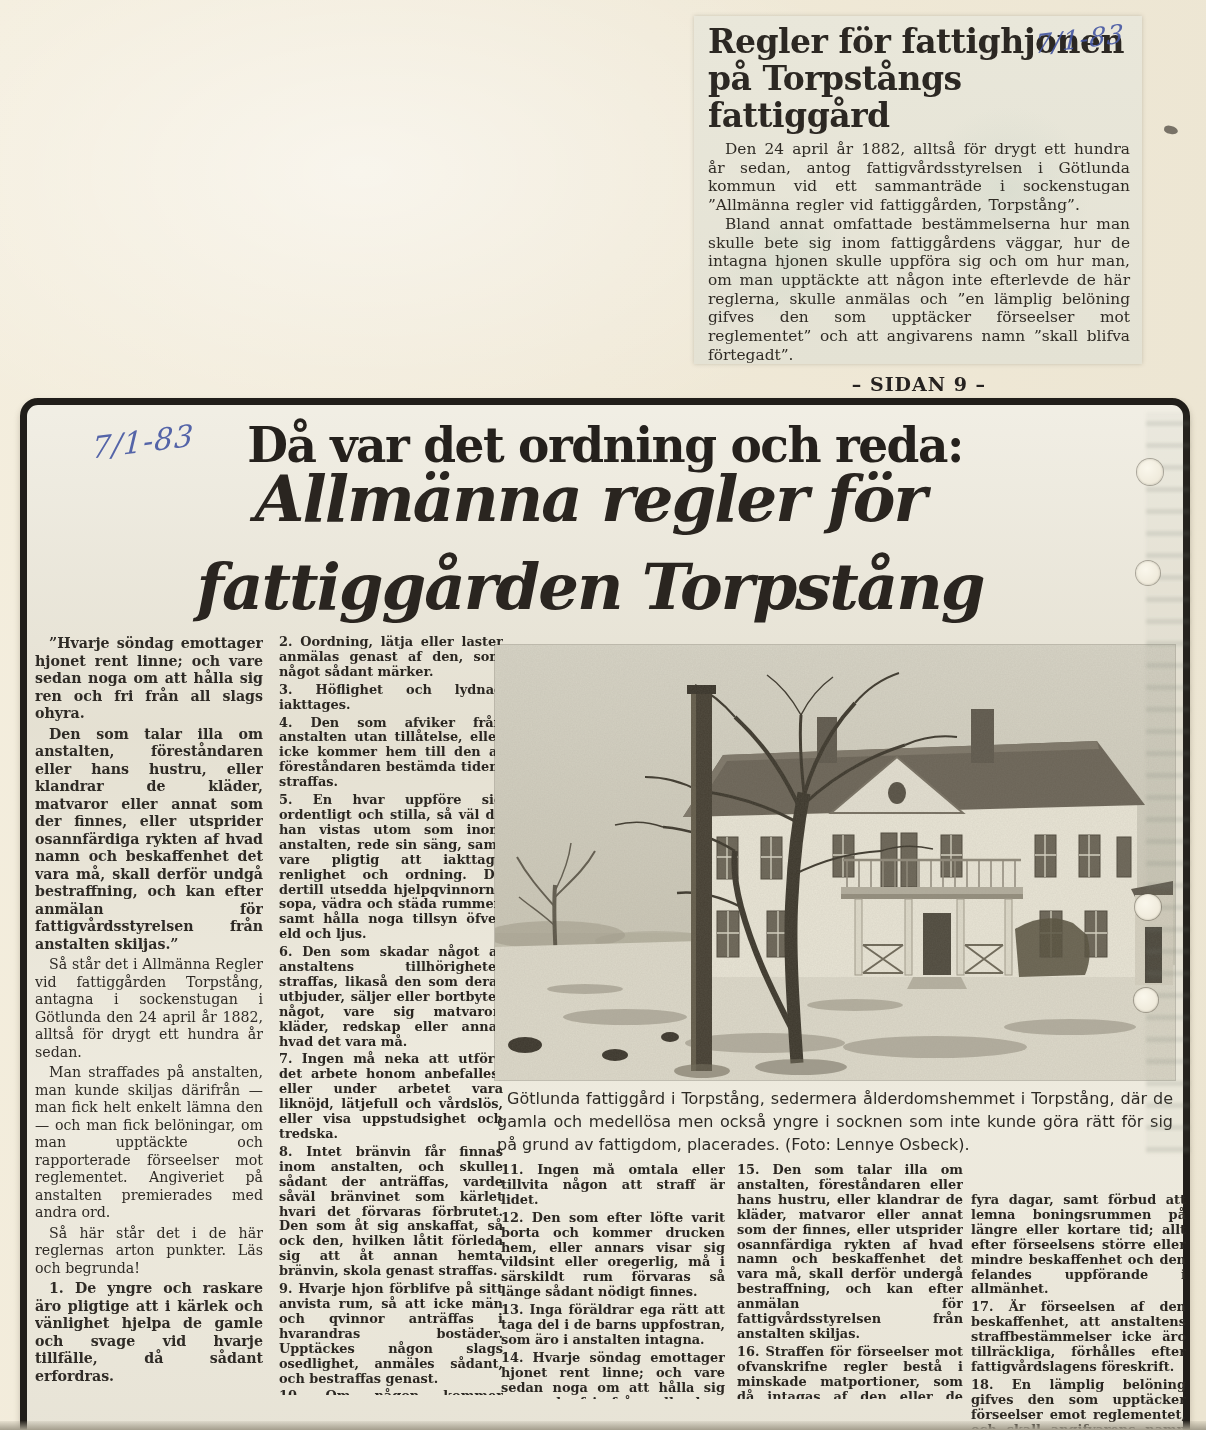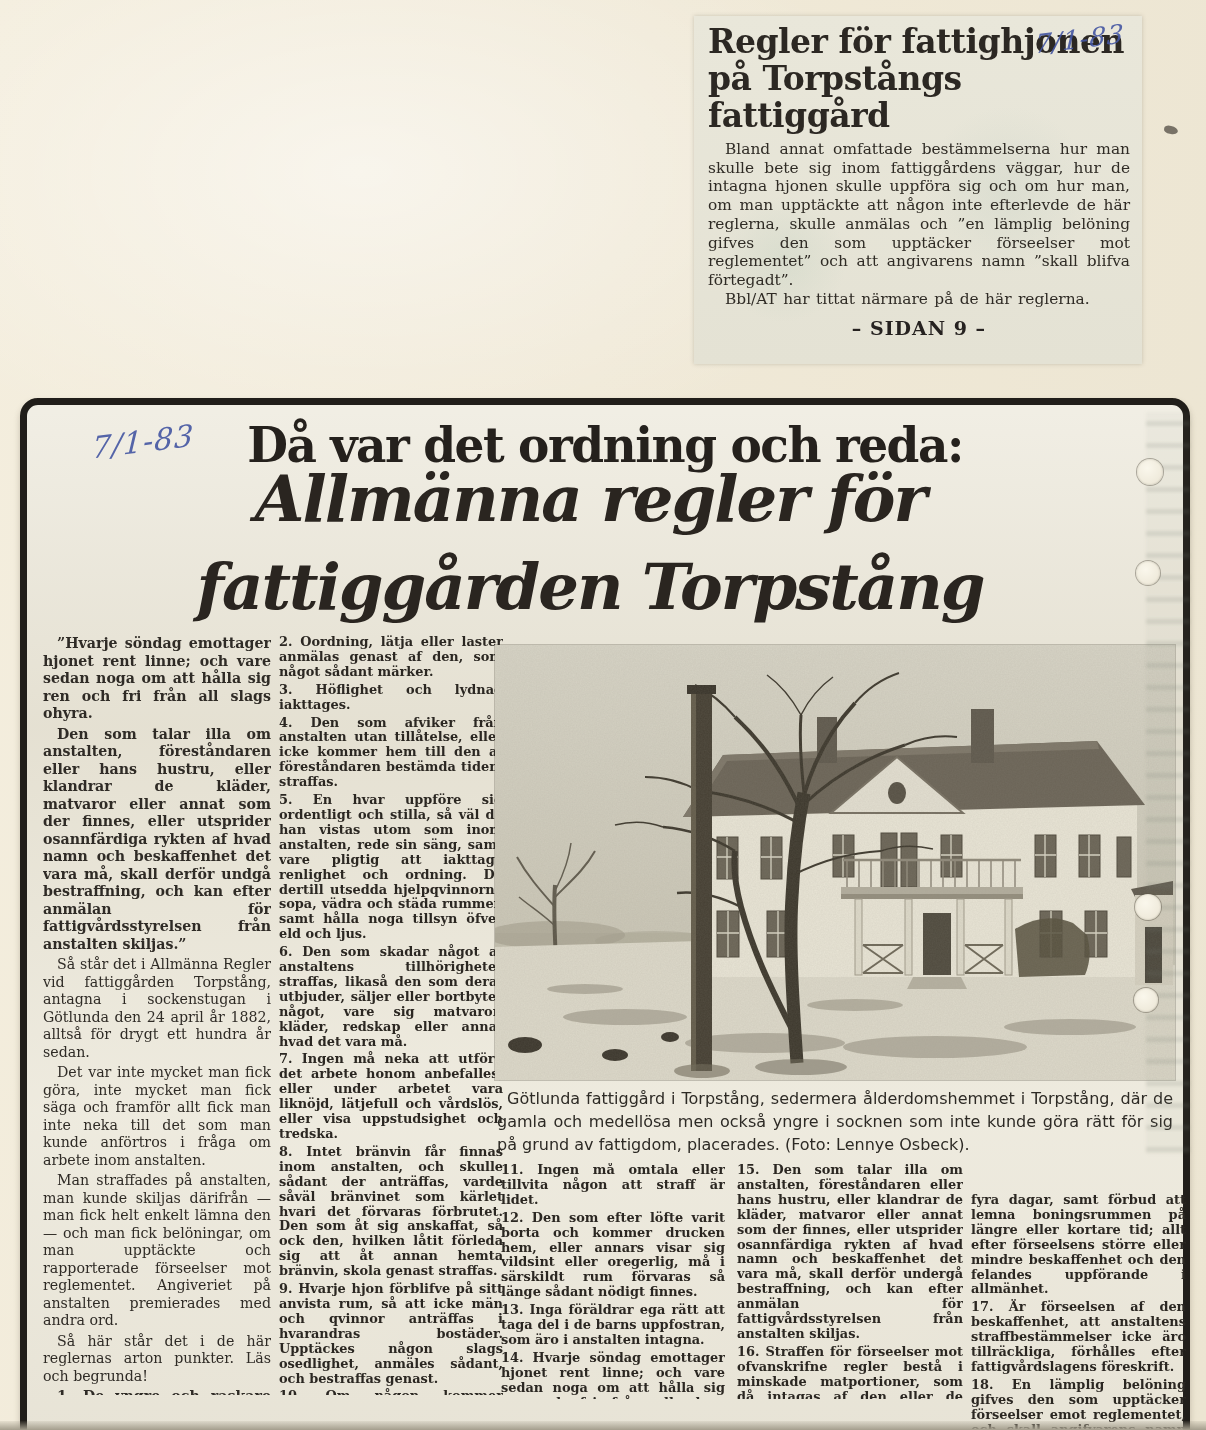--- a/index.html
+++ b/index.html
@@ -59,21 +59,21 @@
   .headline{position:absolute;left:0;right:30px;text-align:center;font-weight:bold;font-style:italic;
     font-size:64px;line-height:80px;letter-spacing:-2px;color:#2a2520;white-space:nowrap;}
   .hl1{top:54px;}
   .hl2{top:142px;}
   .col{position:absolute;overflow:hidden;}
   .col p{margin:0 0 3px 0;text-align:justify;}
   .intro{top:230px;height:760px;}
   .intro p{font-size:14.2px;line-height:17.5px;text-indent:14px;color:#2f2b26;}
   .intro p.b{font-weight:bold;}
   .rules p{font-size:12.9px;line-height:14.9px;font-weight:bold;text-indent:0;color:#2b2722;}
-  .c1{left:16px;width:228px;}
+  .c1{left:8px;width:228px;}
   .c2{left:252px;width:224px;top:230px;height:760px;}
   .c3{left:474px;width:224px;top:758px;height:236px;}
   .c4{left:710px;width:226px;top:758px;height:236px;}
   .c5{left:944px;width:215px;top:758px;height:236px;margin-top:30px;}
   .photo-wrap{
     position:absolute;left:468px;top:240px;width:680px;height:435px;
     background:#cfccbe;outline:1px solid rgba(60,55,45,0.25);
   }
   .caption{
     position:absolute;left:470px;top:682px;width:676px;
@@ -101,38 +101,37 @@
 </style>
 </head>
 <body>
 
 <div class="top-clip">
   <h2>
     <span>Regler för fattighjonen</span><br>
     <span>på Torpstångs fattiggård</span>
   </h2>
   <div class="body">
+      <p>Den 24 april år 1882, alltså för drygt ett hundra år sedan, antog fattigvårdsstyrelsen i Götlunda kommun vid ett sammanträde i sockenstugan ”Allmänna regler vid fattiggården, Torpstång”.</p>
       <p>Bland annat omfattade bestämmelserna hur man skulle bete sig inom fattiggårdens väggar, hur de intagna hjonen skulle uppföra sig och om hur man, om man upptäckte att någon inte efterlevde de här reglerna, skulle anmälas och ”en lämplig belöning gifves den som upptäcker förseelser mot reglementet” och att angivarens namn ”skall blifva förtegadt”.</p>
-      <p>Bbl/AT har tittat närmare på de här reglerna.</p>
     </div>
   <div class="sidan">– SIDAN 9 –</div>
 </div>
 <div class="hand hand-top">7/1-83</div>
 <div class="smudge"></div>
 
 <div class="main-clip">
   <div class="kicker">Då var det ordning och reda:</div>
   <div class="headline hl1">Allmänna regler för</div>
   <div class="headline hl2">fattiggården Torpstång</div>
 
   <div class="col intro c1">
       <p class="b">”Hvarje söndag emottager hjonet rent linne; och vare sedan noga om att hålla sig ren och fri från all slags ohyra.</p>
       <p class="b">Den som talar illa om anstalten, föreståndaren eller hans hustru, eller klandrar de kläder, matvaror eller annat som der finnes, eller utsprider osannfärdiga rykten af hvad namn och beskaffenhet det vara må, skall derför undgå bestraffning, och kan efter anmälan för fattigvårdsstyrelsen från anstalten skiljas.”</p>
       <p>Så står det i Allmänna Regler vid fattiggården Torpstång, antagna i sockenstugan i Götlunda den 24 april år 1882, alltså för drygt ett hundra år sedan.</p>
-      <p>Det var inte mycket man fick göra, inte mycket man fick säga och framför allt fick man inte neka till det som man kunde anförtros i fråga om arbete inom anstalten.</p>
       <p>Man straffades på anstalten, man kunde skiljas därifrån — man fick helt enkelt lämna den — och man fick belöningar, om man upptäckte och rapporterade förseelser mot reglementet. Angiveriet på anstalten premierades med andra ord.</p>
       <p>Så här står det i de här reglernas arton punkter. Läs och begrunda!</p>
       <p class="b">1. De yngre och raskare äro pligtige att i kärlek och vänlighet hjelpa de gamle och svage vid hvarje tillfälle, då sådant erfordras.</p>
     </div>
   <div class="col rules c2">
       <p>2. Oordning, lätja eller laster anmälas genast af den, som något sådant märker.</p>
       <p>3. Höflighet och lydnad iakttages.</p>
       <p>4. Den som afviker från anstalten utan tillåtelse, eller icke kommer hem till den af föreståndaren bestämda tiden, straffas.</p>
       <p>5. En hvar uppföre sig ordentligt och stilla, så väl då han vistas utom som inom anstalten, rede sin säng, samt vare pligtig att iakttaga renlighet och ordning. De dertill utsedda hjelpqvinnorna sopa, vädra och städa rummen samt hålla noga tillsyn öfver eld och ljus.</p>
       <p>6. Den som skadar något af anstaltens tillhörigheter straffas, likaså den som deraf utbjuder, säljer eller bortbyter något, vare sig matvaror, kläder, redskap eller annat hvad det vara må.</p>

